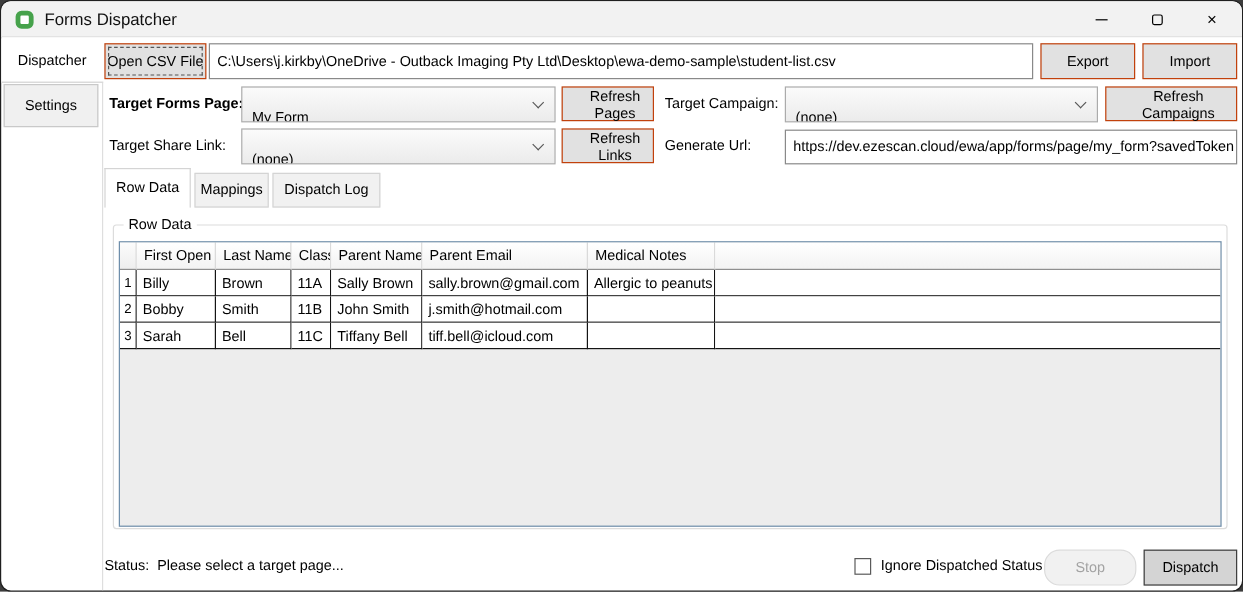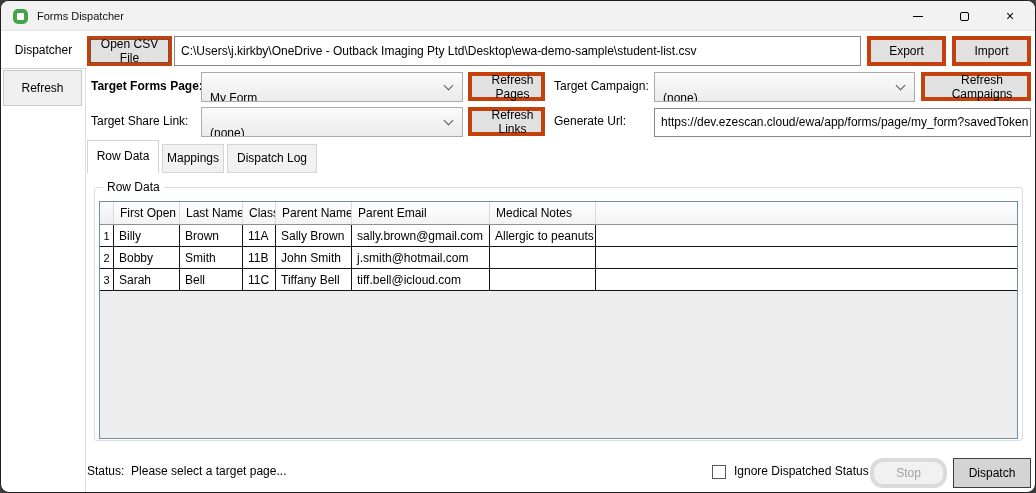--- a/index.html
+++ b/index.html
@@ -27,21 +27,21 @@
   }
   .app-icon {
     position: absolute; left: 12px; top: 8px;
     width: 15px; height: 15px;
     border: 4px solid #46a24b;
     border-radius: 5px;
     background: #fff;
   }
   .title-text {
     position: absolute; left: 36px; top: 0; line-height: 30px;
-    font-size: 11px; color: #111;
+    font-size: 14px; color: #111;
   }
   .win-controls { position: absolute; right: 2px; top: 0; height: 30px; display: flex; }
   .win-btn { width: 46px; height: 30px; display: flex; align-items: center; justify-content: center; }
   .glyph-min { width: 10px; height: 0; border-top: 1px solid #000; display: inline-block; }
   .glyph-max { width: 9px; height: 9px; border: 1px solid #000; border-radius: 2px; display: inline-block; }
   .glyph-close { font-size: 14px; color: #000; line-height: 1; }
   
   .side-divider { position: absolute; left: 84px; top: 67px; width: 0; bottom: 0; border-left: 1px solid #dedede; }
   .side-tab-selected {
     position: absolute; left: 0; top: 31px; width: 85px; height: 37px;
@@ -49,21 +49,21 @@
     text-align: center; line-height: 36px; font-size: 12px;
   }
   .side-tab {
     position: absolute; left: 2px; top: 69px; width: 79px; height: 36px;
     background: #f0f0f0; border: 1px solid #c9c9c9;
     text-align: center; line-height: 34px; font-size: 12px;
   }
   
   .btn {
     position: absolute; height: 30px;
-    background: #e1e1e1; border: 4px solid #c2410c;
+    background: #e1e1e1; border: 1px solid #c2410c;
     text-align: center; font-size: 12px; color: #000;
     display: flex; align-items: center; justify-content: center;
   }
   .btn.focused-dashed { outline: 1px dashed #555; outline-offset: -4px; }
   .btn.h29 { height: 29px; padding-left: 12px; }
   .btn.disabled { background: #f1f1f1; border-color: #dbdbdb; color: #a3a3a3; }
   .btn.default { background: #d4d4d4; border: 1px solid #3f3f3f; }
   .textbox {
     position: absolute; height: 30px;
     background: #fff; border: 1px solid #898989;
@@ -148,21 +148,21 @@
           <span class="glyph-max"></span>
         </div>
       <div class="win-btn">
           <span class="glyph-close">×</span>
         </div>
     </div>
   </div>
 
   <div class="side-divider"></div>
   <div class="side-tab-selected">Dispatcher</div>
-  <div class="side-tab">Refresh</div>
+  <div class="side-tab">Settings</div>
 
   <div class="btn focused-dashed" style="left:86px; top:35px; width:85px;">Open CSV File</div>
   <div class="textbox" style="left:173px; top:35px; width:687px;">C:\Users\j.kirkby\OneDrive - Outback Imaging Pty Ltd\Desktop\ewa-demo-sample\student-list.csv</div>
   <div class="btn" style="left:866px; top:35px; width:79px;">Export</div>
   <div class="btn" style="left:951px; top:35px; width:79px;">Import</div>
 
   <div class="lbl" style="left:90px; top:71px;font-weight:bold;">Target Forms Page:</div>
   <div class="combo" style="left:200px; top:71px; width:262px;">
     <span>My Form</span>
     <span class="chevron"></span>

